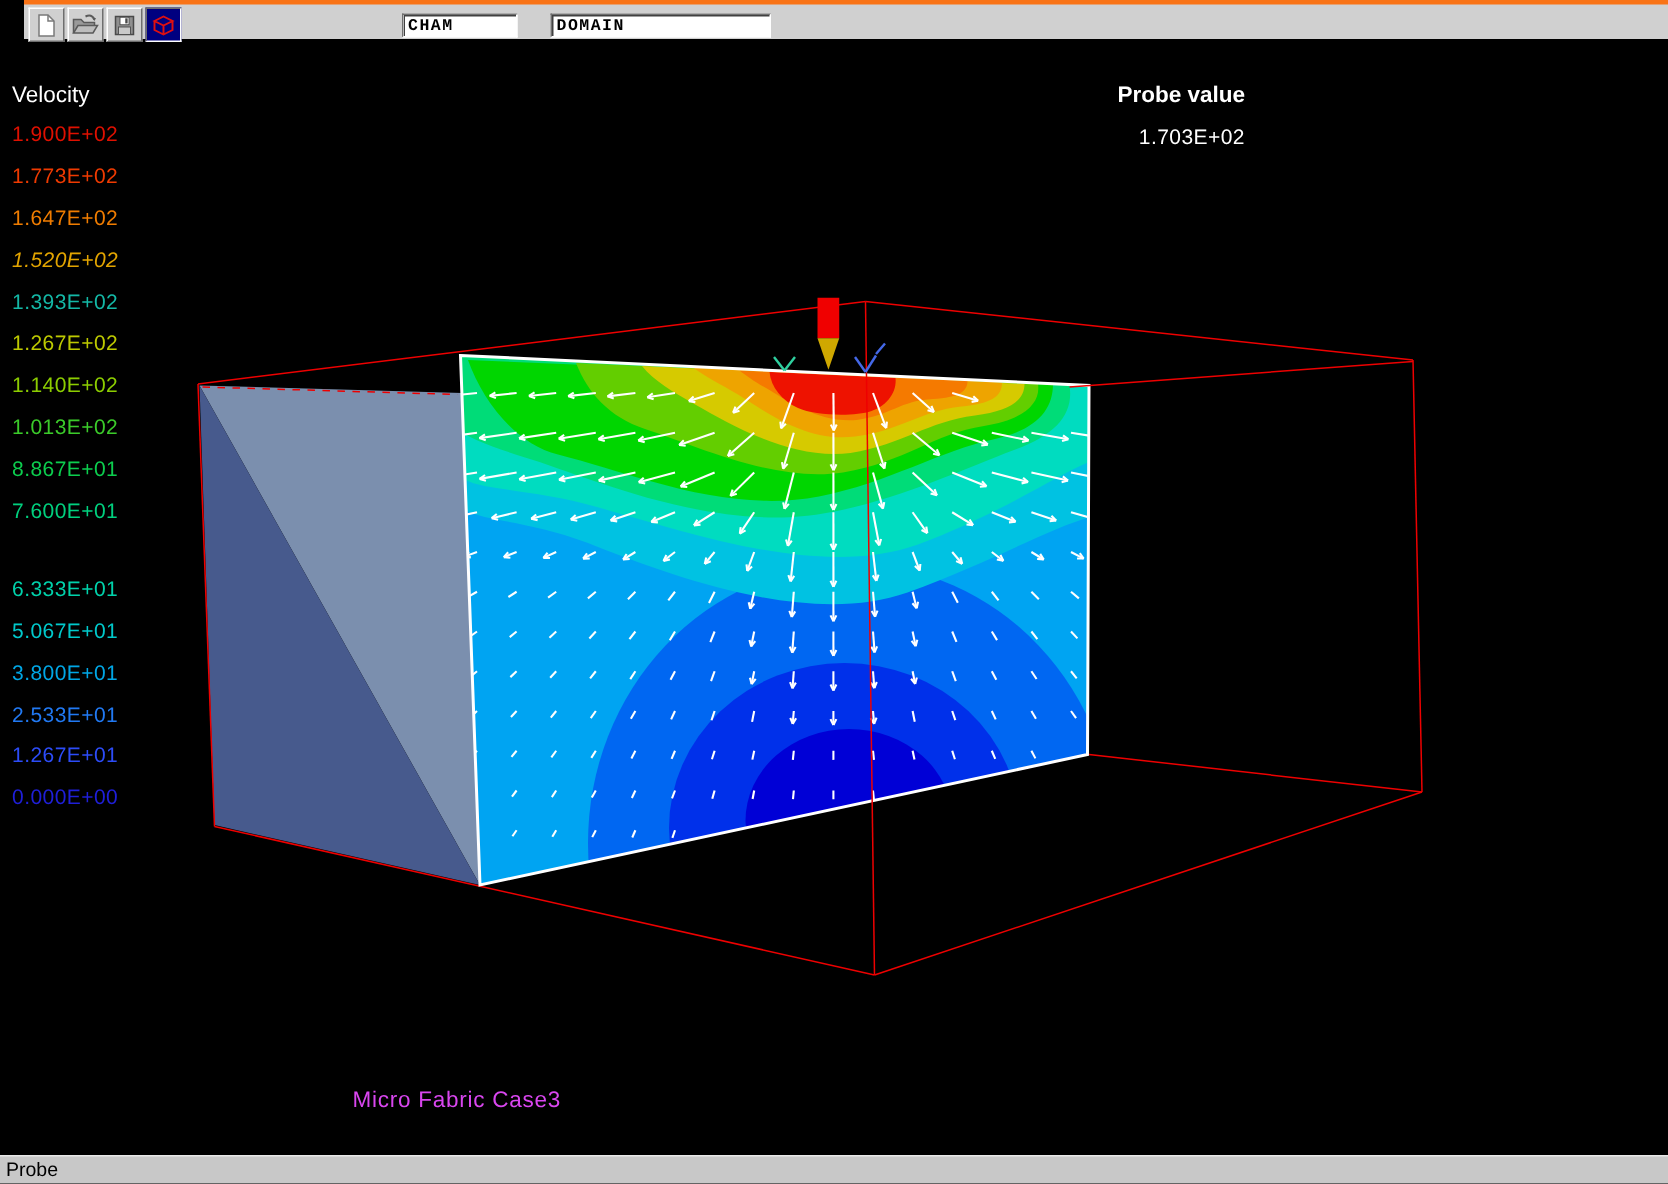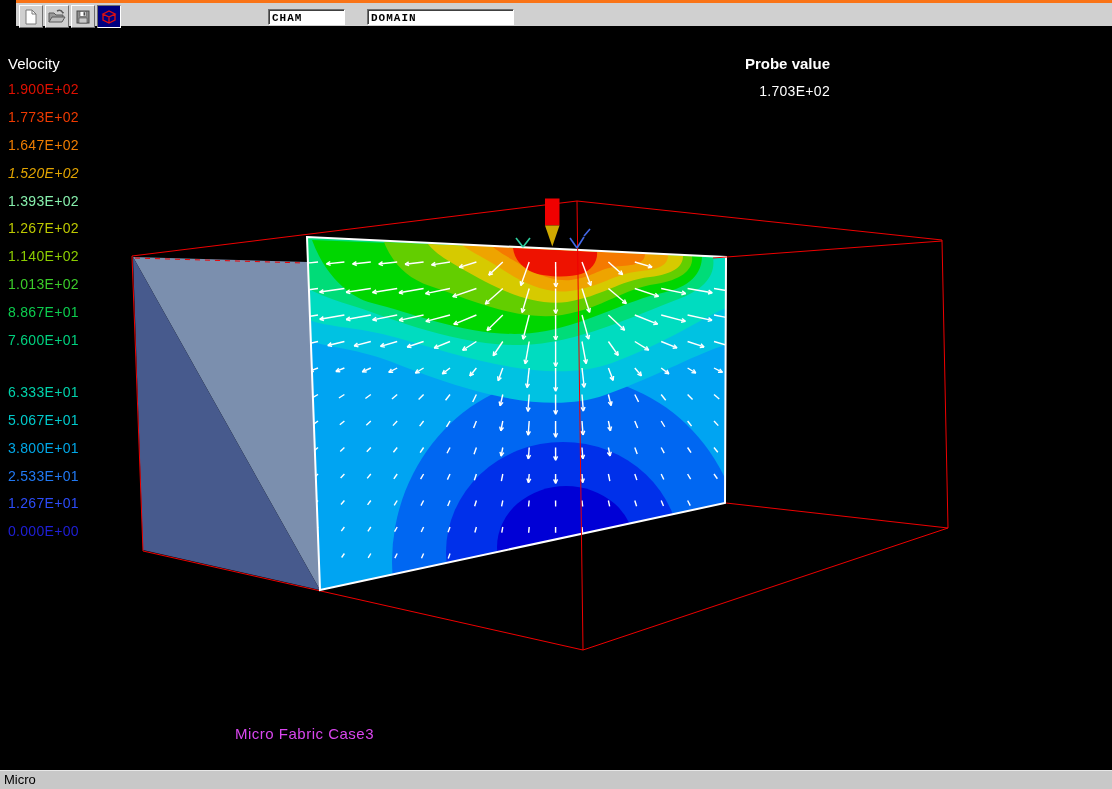--- a/index.html
+++ b/index.html
@@ -486,21 +486,21 @@
       </g>
     </svg>
 
   <div class="legend">
     <div class="legend-title">Velocity</div>
     <div>
         <div class="legend-entry" style="color: rgb(223, 16, 0);">1.900E+02</div>
         <div class="legend-entry" style="color: rgb(239, 58, 0);">1.773E+02</div>
         <div class="legend-entry" style="color: rgb(239, 124, 0);">1.647E+02</div>
         <div class="legend-entry" style="color: rgb(226, 164, 0); font-style: italic;">1.520E+02</div>
-        <div class="legend-entry" style="color: #86efac;">1.393E+02</div>
+        <div class="legend-entry" style="color: #14b8a6;">1.393E+02</div>
         <div class="legend-entry" style="color: rgb(189, 201, 0);">1.267E+02</div>
         <div class="legend-entry" style="color: rgb(140, 205, 0);">1.140E+02</div>
         <div class="legend-entry" style="color: rgb(59, 203, 42);">1.013E+02</div>
         <div class="legend-entry" style="color: rgb(12, 205, 78);">8.867E+01</div>
         <div class="legend-entry" style="color: rgb(0, 208, 126);">7.600E+01</div>
         <div class="legend-entry" style="color: rgb(0, 210, 171); margin-top: 24px;">6.333E+01</div>
         <div class="legend-entry" style="color: rgb(0, 201, 203);">5.067E+01</div>
         <div class="legend-entry" style="color: rgb(0, 167, 230);">3.800E+01</div>
         <div class="legend-entry" style="color: rgb(33, 121, 243);">2.533E+01</div>
         <div class="legend-entry" style="color: rgb(44, 76, 248);">1.267E+01</div>
@@ -510,14 +510,14 @@
 
   <div class="probe-readout">
     <div class="probe-label">Probe value</div>
     <div class="probe-value">1.703E+02</div>
   </div>
 
   <div class="caption">Micro Fabric Case3</div>
 </div>
 
 <div class="statusbar">
-  <span>Micro</span>
+  <span>Probe</span>
 </div>
 
 </body></html>

